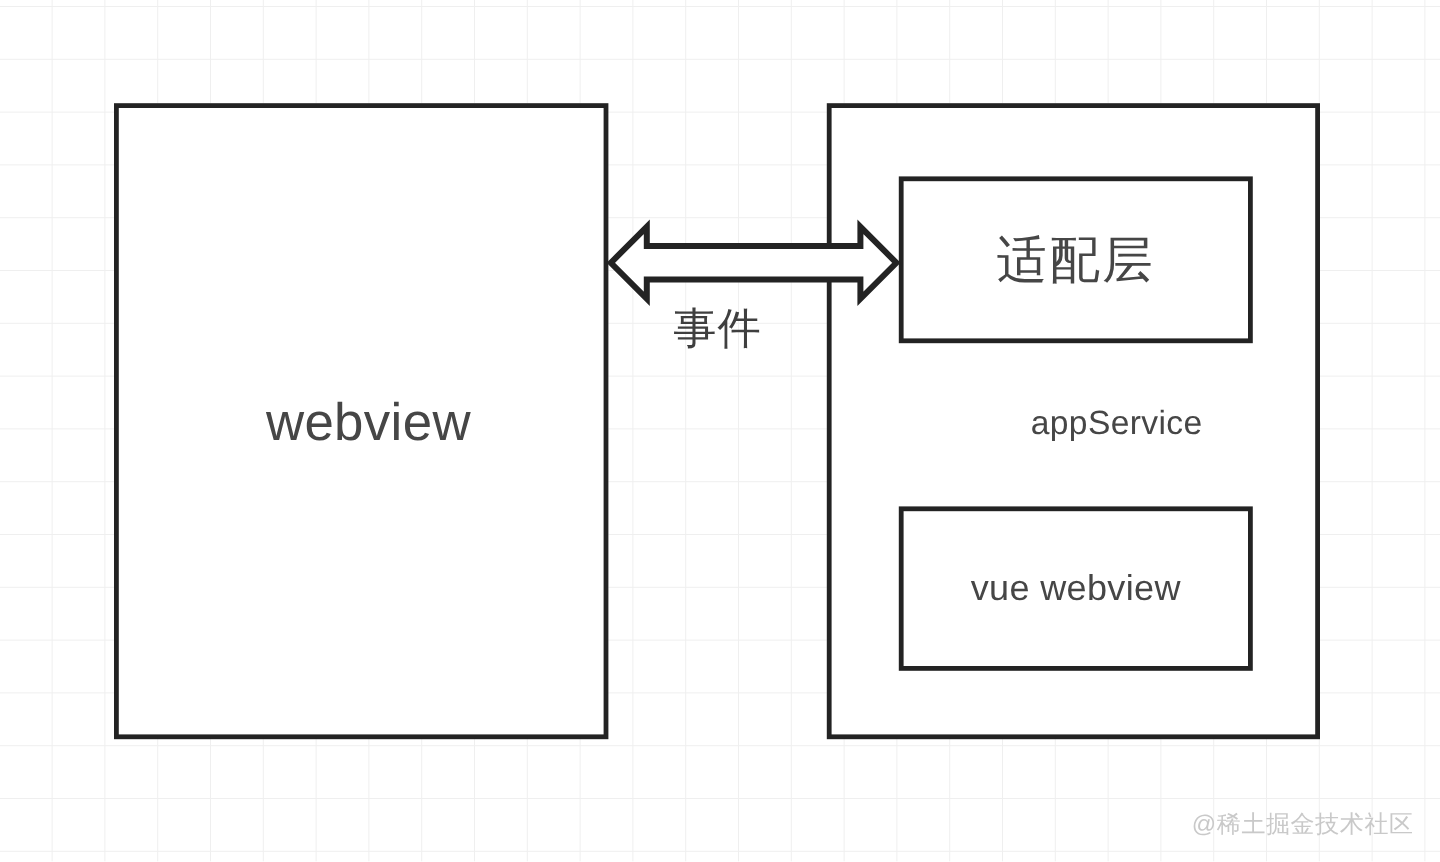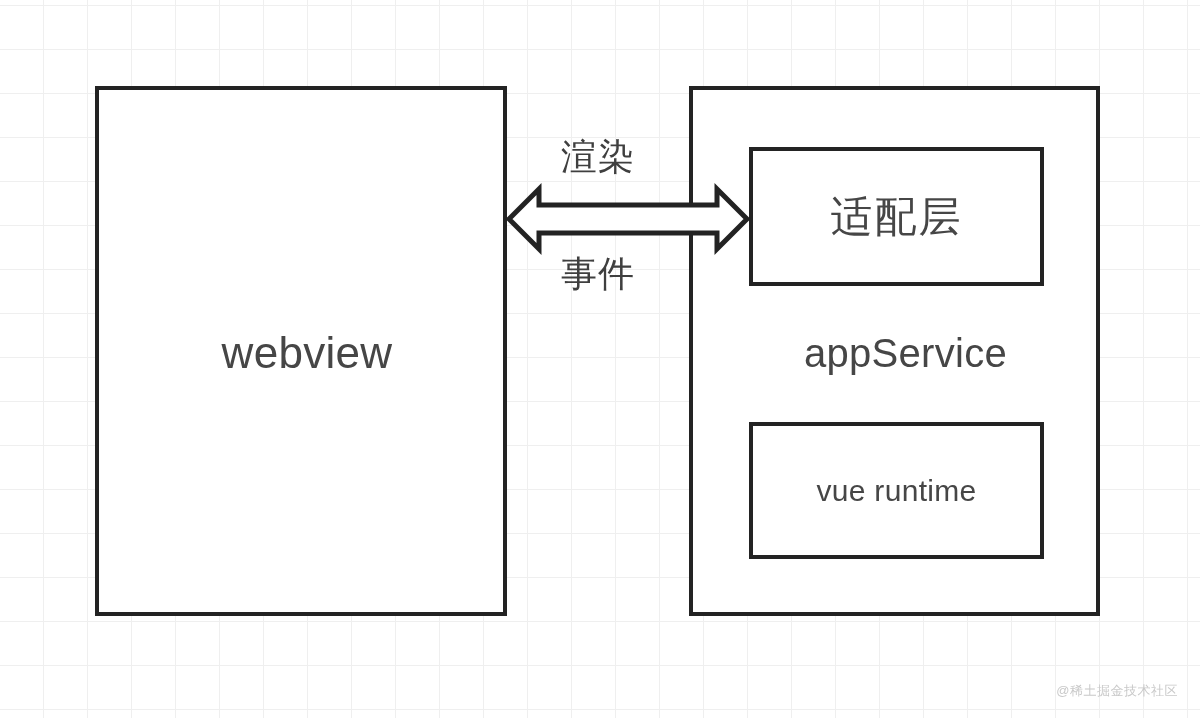--- a/index.html
+++ b/index.html
@@ -60,25 +60,25 @@
     font-size: 44px;
   }
 
   #appservice-box {
     left: 689px;
     top: 86px;
     width: 411px;
     height: 530px;
   }
   #appservice-label {
-    left: 689px;
+    left: 714px;
     top: 318px;
     width: 433px;
     height: 70px;
-    font-size: 40px;
+    font-size: 28px;
   }
 
   #adapter-box {
     left: 749px;
     top: 147px;
     width: 295px;
     height: 139px;
   }
   #adapter-label {
     left: 749px;
@@ -135,46 +135,45 @@
     top: 250px;
     font-family: Liberation Serif, serif;
   }
 
   
   #watermark {
     position: absolute;
     right: 22px;
     bottom: 18px;
     color: #c9c9c9;
-    font-size: 13px;
+    font-size: 20px;
     letter-spacing: 0.5px;
     white-space: nowrap;
   }
 </style>
 </head>
 <body>
 
 <div id="canvas">
 
   <div class="node" id="webview-box"></div>
   <div class="node-label" id="webview-label">webview</div>
 
   <div class="node" id="appservice-box"></div>
   <div class="node-label" id="appservice-label">appService</div>
 
   <div class="node" id="adapter-box"></div>
   <div class="node-label" id="adapter-label">适配层</div>
 
   <div class="node" id="vueruntime-box"></div>
-  <div class="node-label" id="vueruntime-label">vue runtime</div>
+  <div class="node-label" id="vueruntime-label">vue webview</div>
 
   <div id="double-arrow">
     <svg viewBox="0 0 244 72" xmlns="http://www.w3.org/2000/svg">
       <polygon points="3,36 33,6 33,22 211,22 211,6 241,36 211,66 211,50 33,50 33,66" fill="#ffffff" stroke="#232323" stroke-width="5" stroke-linejoin="miter"></polygon>
     </svg>
   </div>
 
-  <div class="edge-label" id="label-render">渲染</div>
   <div class="edge-label" id="label-event">事件</div>
 
   <div id="watermark">@稀土掘金技术社区</div>
 
 </div>
 
 </body></html>

